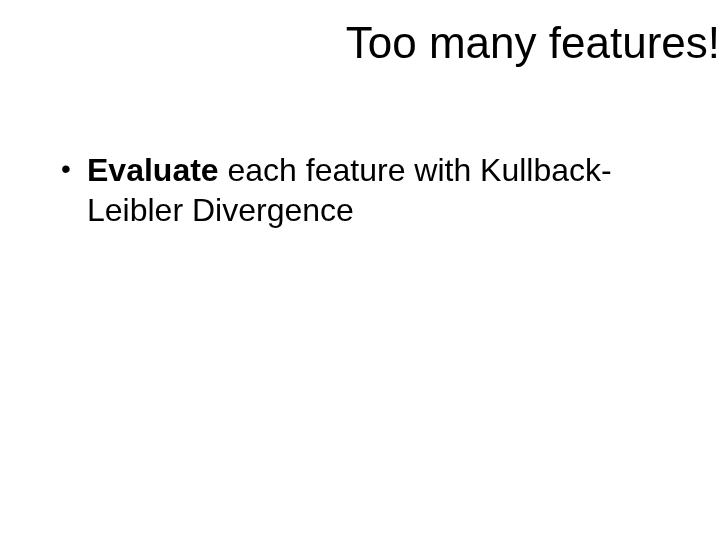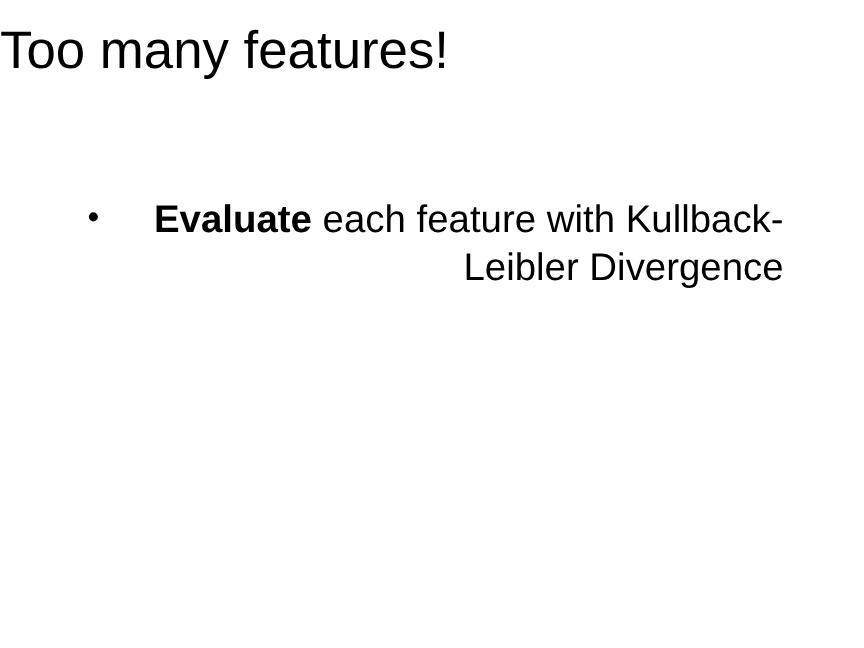--- a/index.html
+++ b/index.html
@@ -15,36 +15,35 @@
     width: 720px;
     height: 540px;
     position: relative;
     box-sizing: border-box;
   }
   .title {
     position: absolute;
     top: 18px;
     left: 0;
     width: 720px;
-    text-align: left;
+    text-align: right;
     font-size: 44px;
     font-weight: 400;
     letter-spacing: 0px;
   }
   .body {
     position: absolute;
     top: 150px;
     left: 55px;
     width: 610px;
   }
   ul.bullets {
     list-style: none;
-    margin: 12px;
+    margin: 0;
     padding: 0;
-    text-align: right;
   }
   ul.bullets > li {
     position: relative;
     padding-left: 32px;
     font-size: 32px;
     line-height: 1.25;
     margin-bottom: 52px;
   }
   ul.bullets > li::before {
     content: "•";

